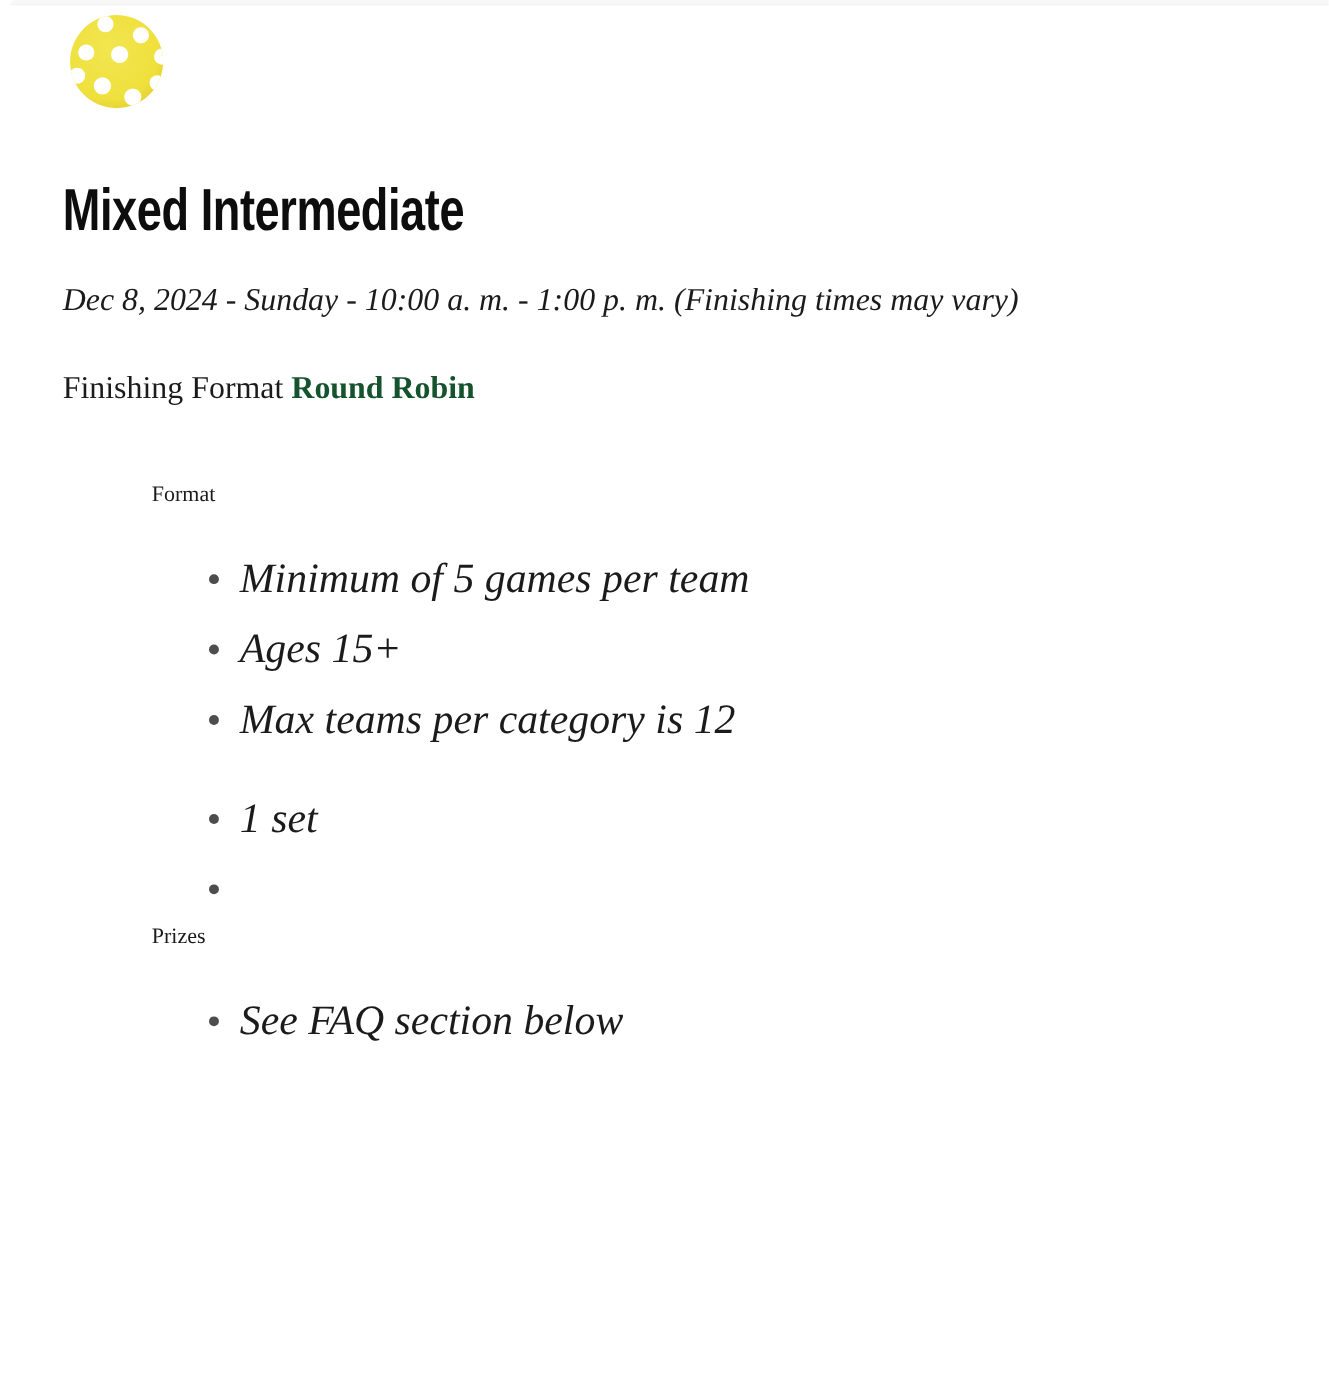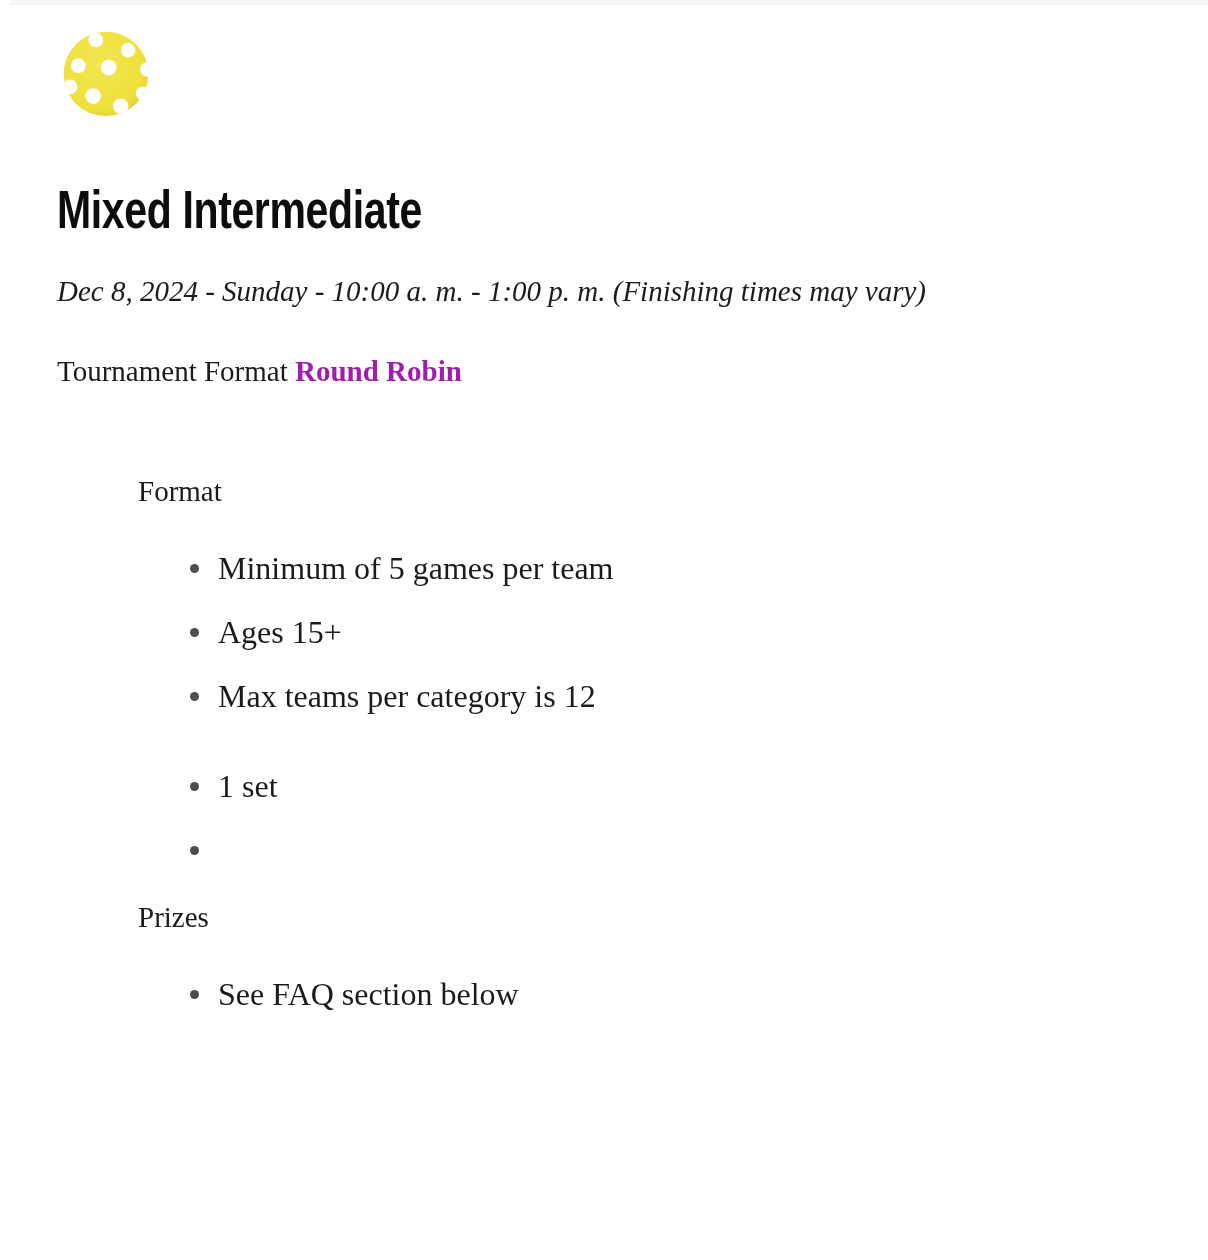--- a/index.html
+++ b/index.html
@@ -14,21 +14,21 @@
   .top-strip {
     position: absolute;
     top: 0; left: 9px; right: 0;
     height: 5px;
     background: #f8f8f8;
     border-bottom: 1px solid #f0f0f0;
     border-top-left-radius: 6px;
   }
   .content {
     position: relative;
-    padding: 28px 60px 0 57px;
+    padding: 10px 60px 0 57px;
   }
   .ball {
     margin-left: 3px;
     width: 92px;
     height: 92px;
     display: block;
   }
   h1.page-title {
     margin-top: 62px;
     font-family: "Liberation Sans", sans-serif;
@@ -50,35 +50,36 @@
   }
   .format-line {
     margin-top: 30px;
     font-size: 29px;
     line-height: 42px;
   }
   .accent {
     font-weight: 700;
   }
   .section-heading {
-    margin: 80px 0 0 81px;
-    font-size: 29px;
+    margin: 56px 0 0 81px;
+    font-size: 20px;
     line-height: 38px;
   }
   ul.bullet-list {
     list-style: none;
     margin-top: 26px;
   }
   ul.bullet-list li {
     position: relative;
     margin-left: 133px;
     padding-left: 28px;
-    font-size: 32px;
+    font-size: 38px;
     line-height: 64px;
     white-space: nowrap;
+    font-style: italic;
   }
   .bullet-dot {
     position: absolute;
     left: 0;
     top: 28px;
     width: 9px;
     height: 9px;
     border-radius: 50%;
     background: #4d4d4d;
   }
@@ -112,21 +113,21 @@
       <circle cx="36" cy="74" r="8.5"></circle>
       <circle cx="66" cy="85" r="8.5"></circle>
       <circle cx="90" cy="71" r="7.5"></circle>
     </g>
   </svg>
 
   <h1 class="page-title">Mixed Intermediate</h1>
 
   <p class="schedule">Dec 8, 2024 - Sunday - 10:00 a. m. - 1:00 p. m. (Finishing times may vary)</p>
 
-  <p class="format-line"><span>Tournament Format </span><span class="accent" style="color: #a21caf;">Round Robin</span></p>
+  <p class="format-line"><span>Finishing Format </span><span class="accent" style="color: #14532d;">Round Robin</span></p>
 
   <div>
     <div class="section-heading">Format</div>
     <ul class="bullet-list">
       <li><span class="bullet-dot"></span><span>Minimum of 5 games per team</span></li>
       <li><span class="bullet-dot"></span><span>Ages 15+</span></li>
       <li><span class="bullet-dot"></span><span>Max teams per category is 12</span></li>
     </ul>
   </div>
 

